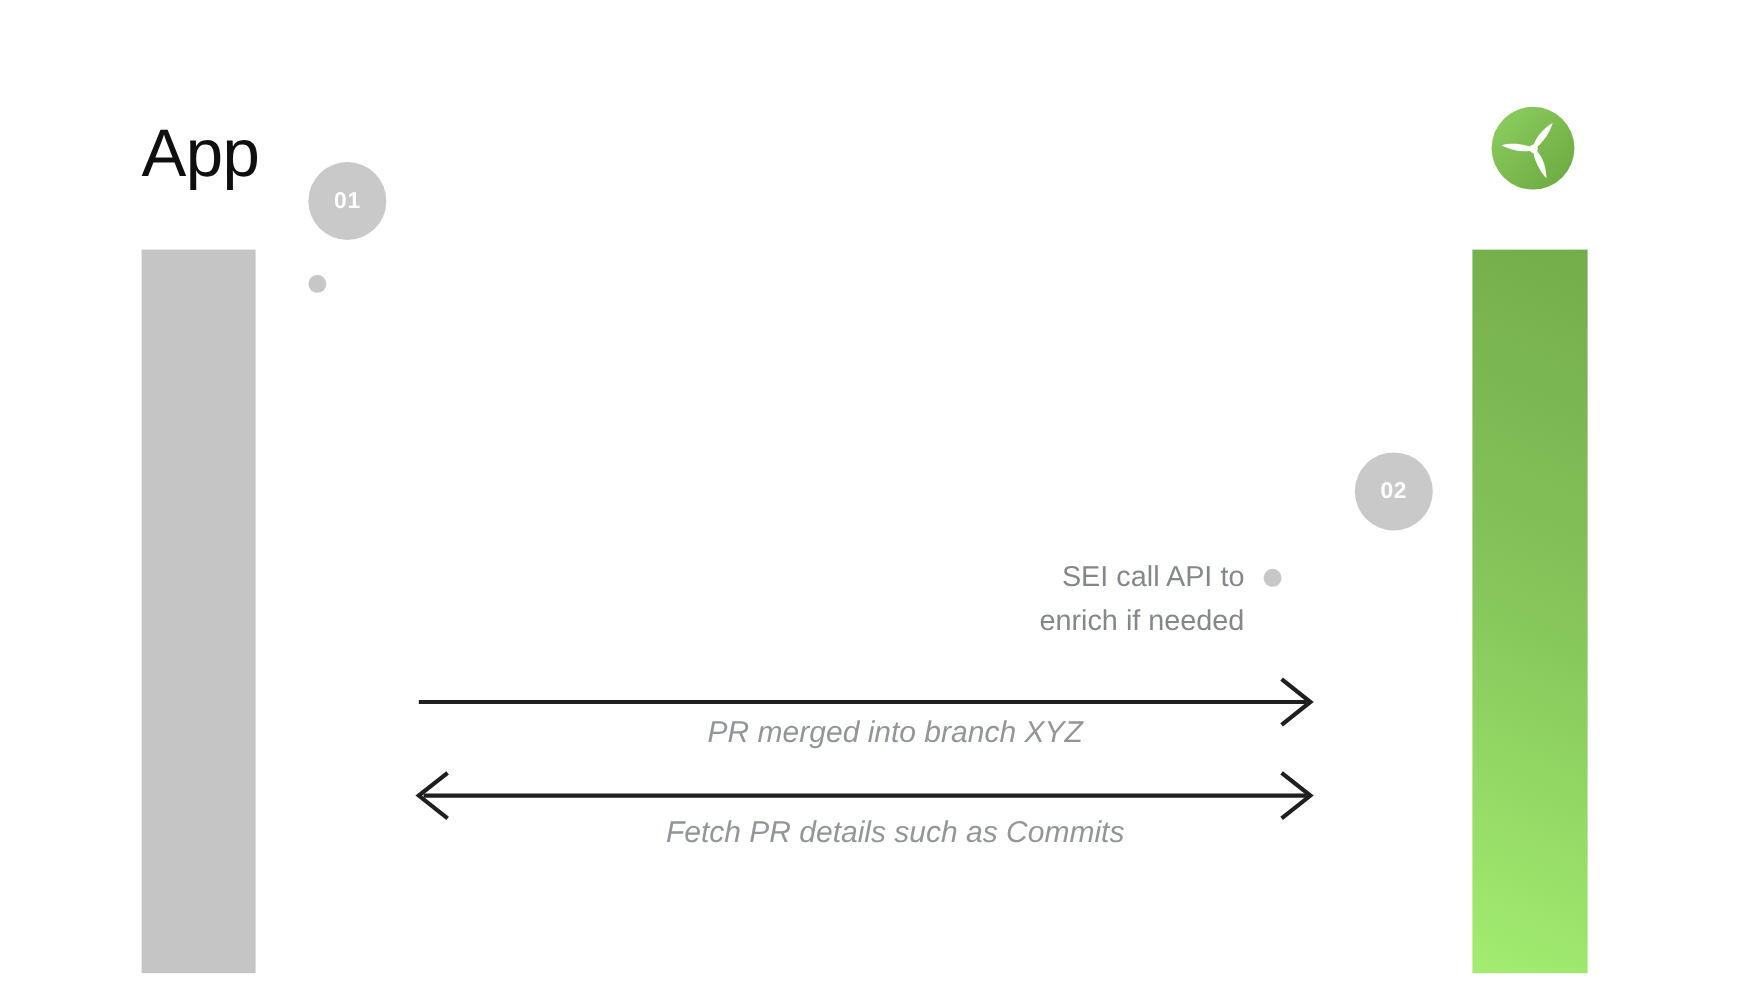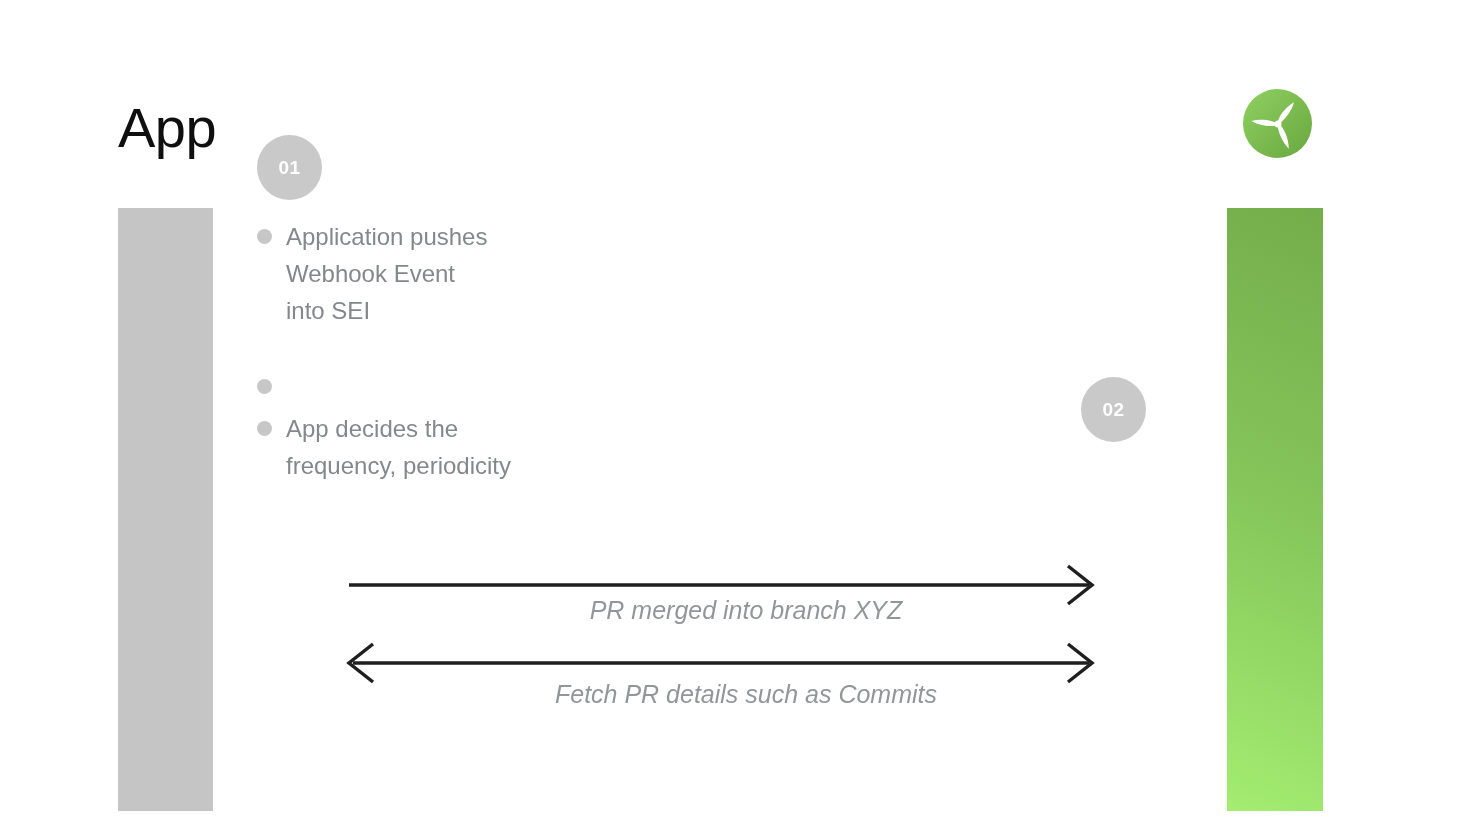--- a/index.html
+++ b/index.html
@@ -39,21 +39,21 @@
     display:flex;align-items:center;justify-content:center;
   }
   .logo svg{width:64px;height:64px;}
   .badge{
     position:absolute;width:65px;height:65px;border-radius:50%;
     background:var(--badge-gray);
     display:flex;align-items:center;justify-content:center;
     color:#ffffff;font-size:19px;font-weight:700;letter-spacing:0.5px;
   }
   .badge-01{left:257px;top:135px;}
-  .badge-02{left:1081px;top:377px;align-items:center;}
+  .badge-02{left:1129px;top:377px;align-items:center;}
   .notes-left{position:absolute;left:257px;top:218px;}
   .note-item{display:flex;align-items:flex-start;}
   .note-item.m1{margin-bottom:39px;}
   .note-item.m2{margin-bottom:16px;}
   .dot{
     width:15px;height:15px;border-radius:50%;background:var(--dot);
     flex:0 0 15px;margin-top:11px;
   }
   .note-text{
     font-size:24px;line-height:37px;color:var(--note-text);
@@ -95,36 +95,30 @@
   </div>
 
   <div class="badge badge-01">
     <span>01</span>
   </div>
   <div class="badge badge-02">
     <span>02</span>
   </div>
 
   <div class="notes-left">
-    <div class="note-item m1">
-      <span class="dot"></span>
-      <span class="note-text">Application pushes
-Webhook Event
-into SEI</span>
-    </div>
     <div class="note-item m2">
       <span class="dot"></span>
     </div>
-    <div class="note-item">
-      <span class="dot"></span>
-      <span class="note-text">App decides the
-frequency, periodicity</span>
-    </div>
   </div>
 
+  <div class="note-right">
+    <span class="note-text">SEI call API to
+enrich if needed</span>
+    <span class="dot"></span>
+  </div>
 
   <svg class="arrows" viewBox="0 0 1460 824">
     <g stroke="#1f1f1f" stroke-width="3.5" fill="none" stroke-linejoin="miter" stroke-linecap="butt">
       <path d="M349,585 H1089"></path>
       <path d="M1068,566 L1092,585 L1068,604"></path>
       <path d="M353,663 H1089"></path>
       <path d="M373,644 L349,663 L373,682"></path>
       <path d="M1068,644 L1092,663 L1068,682"></path>
     </g>
   </svg>

